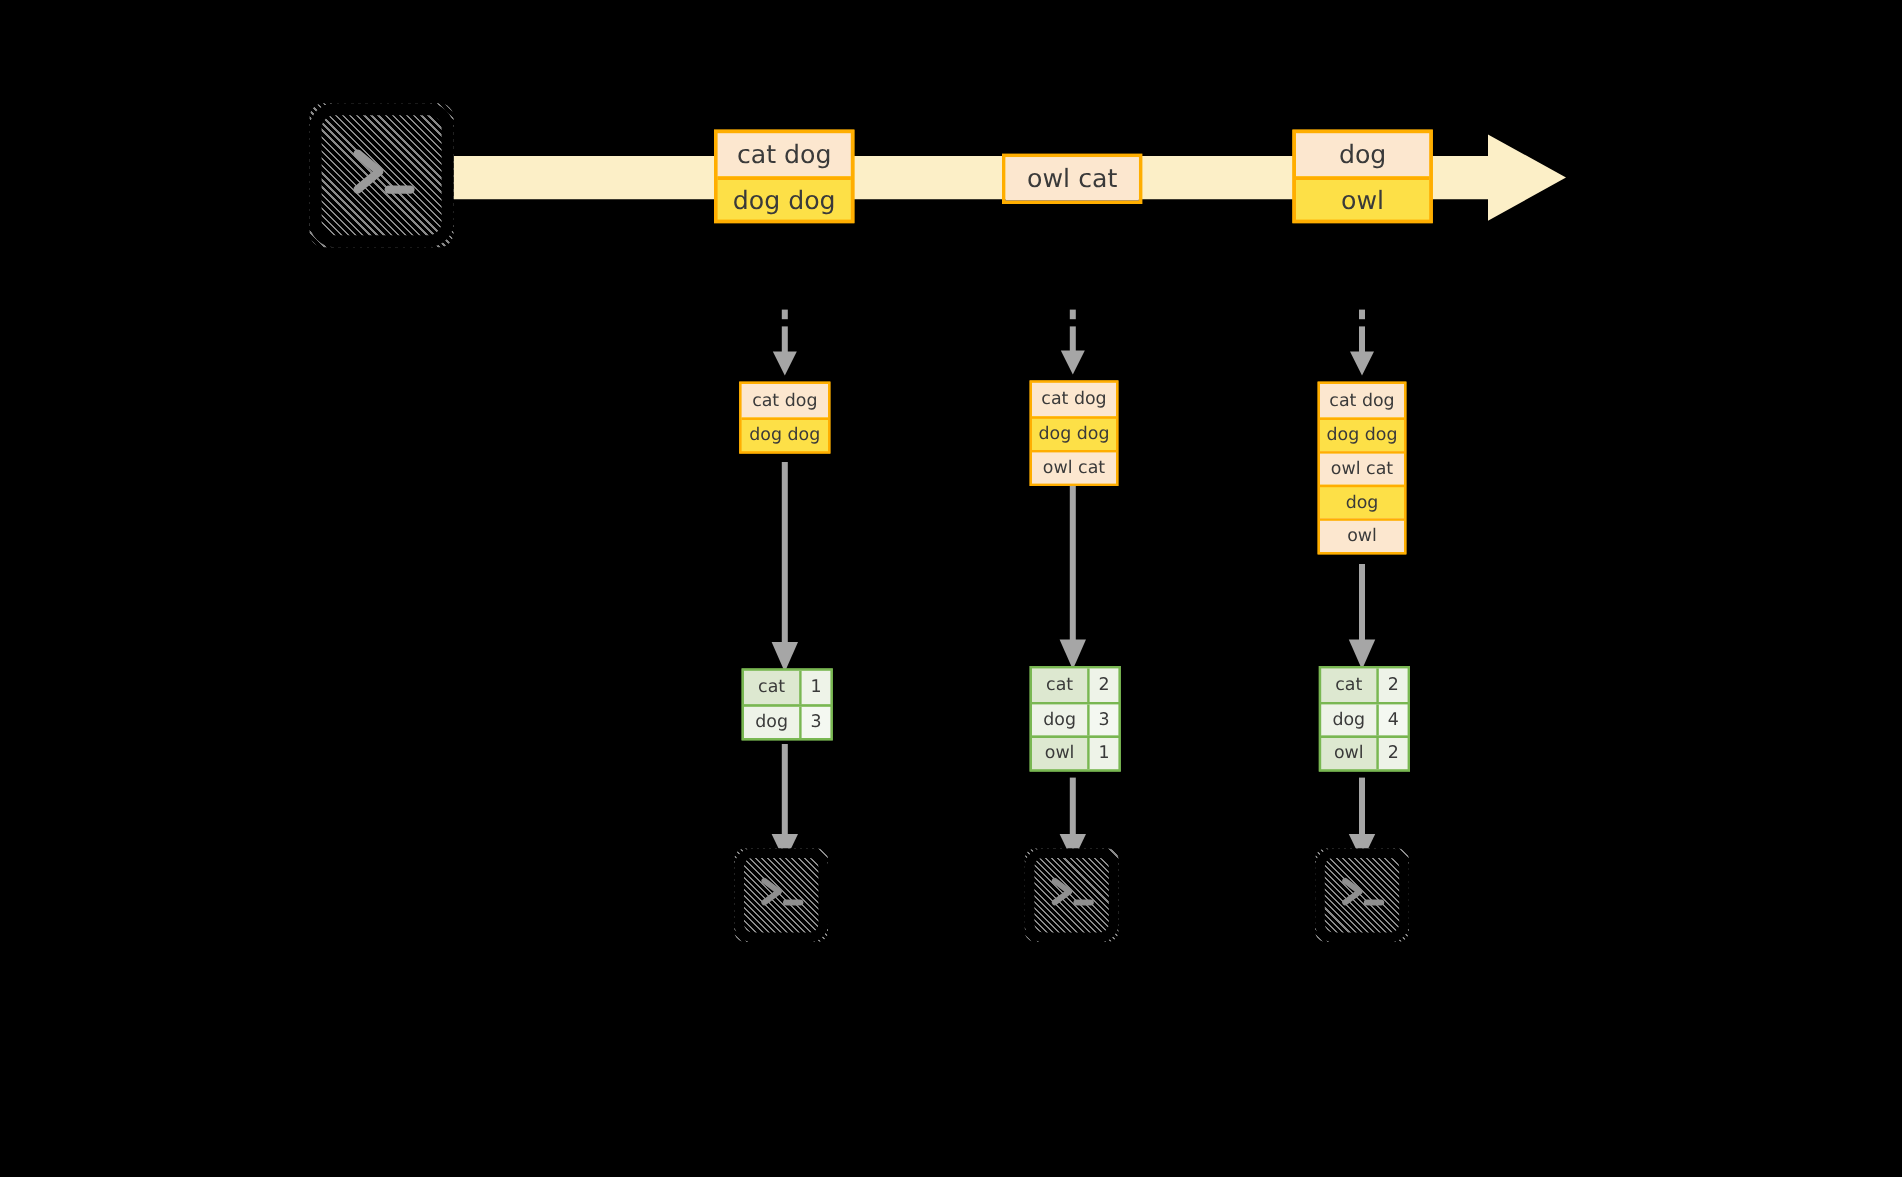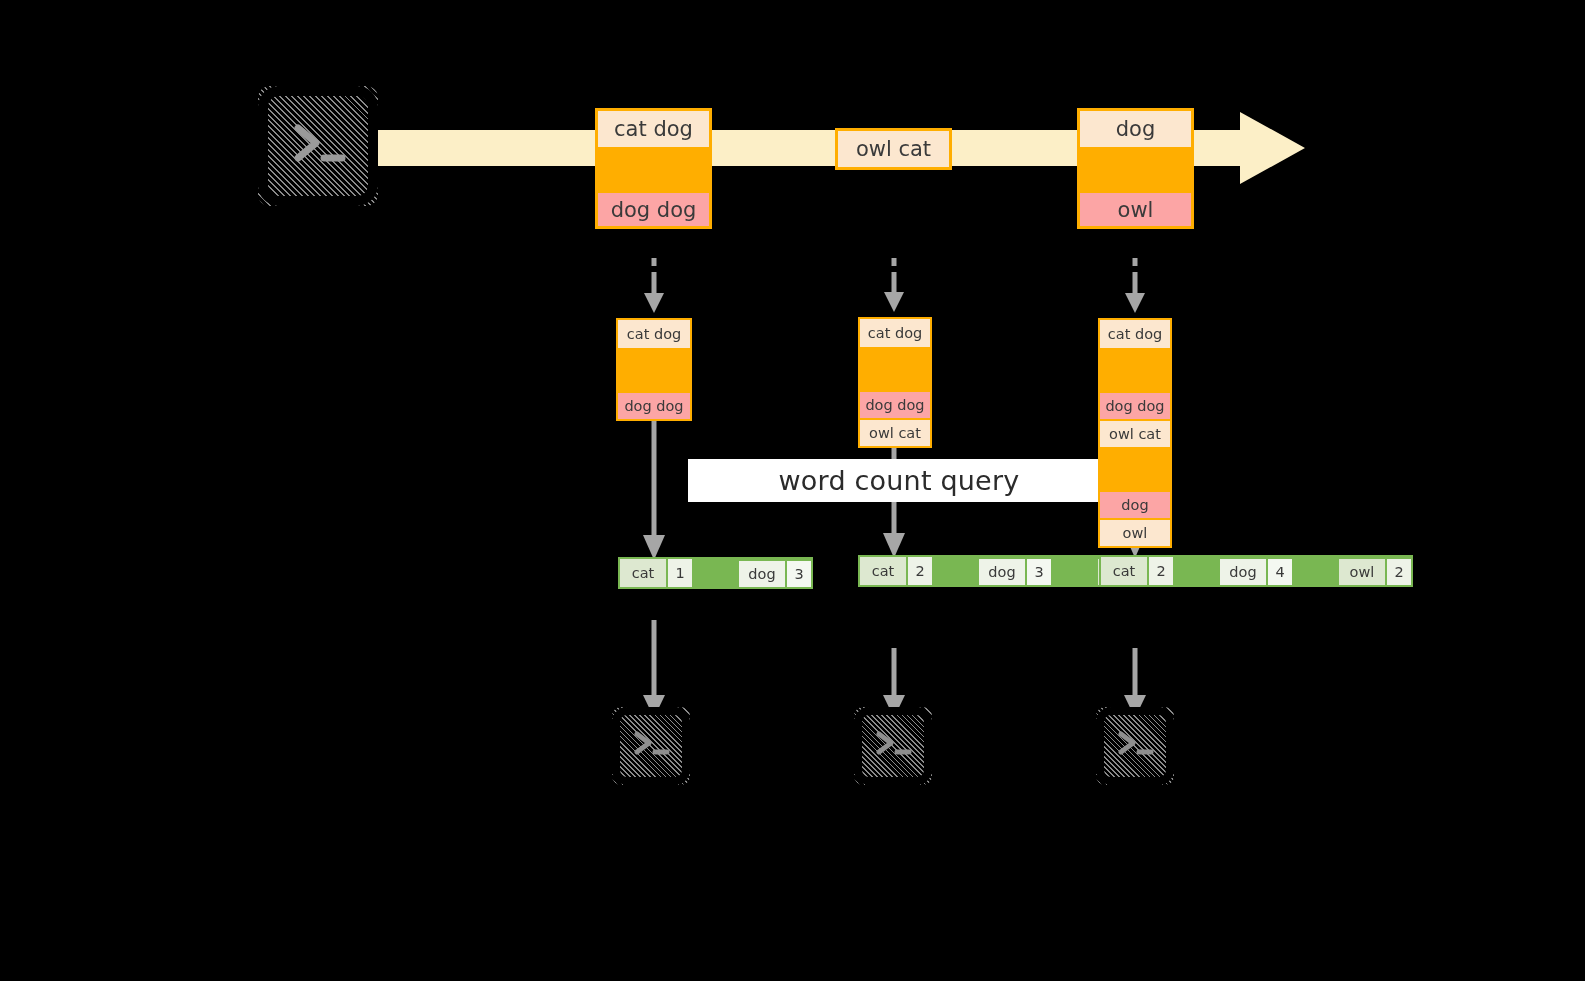--- a/index.html
+++ b/index.html
@@ -61,21 +61,21 @@
   }
   .obox .cell {
     flex: 1 1 auto;
     display: flex;
     align-items: center;
     justify-content: center;
     color: #3a3a3a;
     white-space: nowrap;
     background: #FCE7CF;
   }
-  .obox .cell.alt { background: #fca5a5; margin-top: 43px; }
+  .obox .cell.alt { background: #fde047; }
   .obox .cell + .cell { border-top: 3px solid #FFAE00; }
 
   
   .obox.top { font-size: 21px; }
   .obox.top .cell { height: 36px; }
 
   
   .obox.stack { font-size: 14.5px; border-width: 2.5px; }
   .obox.stack .cell { height: 28px; }
   .obox.stack .cell + .cell { border-top-width: 2.5px; }
@@ -89,22 +89,21 @@
   .obox.s3 { left: 1098px; top: 318px; width: 74px; }
 
   
   .gtable {
     position: absolute;
     border: 2.5px solid #79B752;
     background: #79B752;
     z-index: 5;
     font-size: 14.5px;
     display: flex;
-    flex-direction: row;
-    gap: 47px;
+    flex-direction: column;
   }
   .gtable .grow { display: flex; height: 28px; }
   .gtable .grow + .grow { border-top: 2.5px solid #79B752; }
   .gtable .gc {
     display: flex; align-items: center; justify-content: center;
     color: #3a3a3a; white-space: nowrap;
   }
   .gtable .gc.word { width: 46px; background: #DDE8D0; }
   .gtable .gc.num  { width: 26px; background: #EEF3E8; border-left: 2.5px solid #79B752; }
   .gtable .grow.altrow .gc.word { background: #EEF3E8; }
@@ -201,23 +200,20 @@
 
   <div class="obox top b2">
     <div class="cell">owl cat</div>
   </div>
 
   <div class="obox top b3">
     <div class="cell">dog</div>
     <div class="cell alt">owl</div>
   </div>
 
-  <div class="banner">
-    <span class="label">word count query</span>
-  </div>
 
   <div class="obox stack s1">
     <div class="cell">cat dog</div>
     <div class="cell alt">dog dog</div>
   </div>
 
   <div class="obox stack s2">
     <div class="cell">cat dog</div>
     <div class="cell alt">dog dog</div>
     <div class="cell">owl cat</div>

